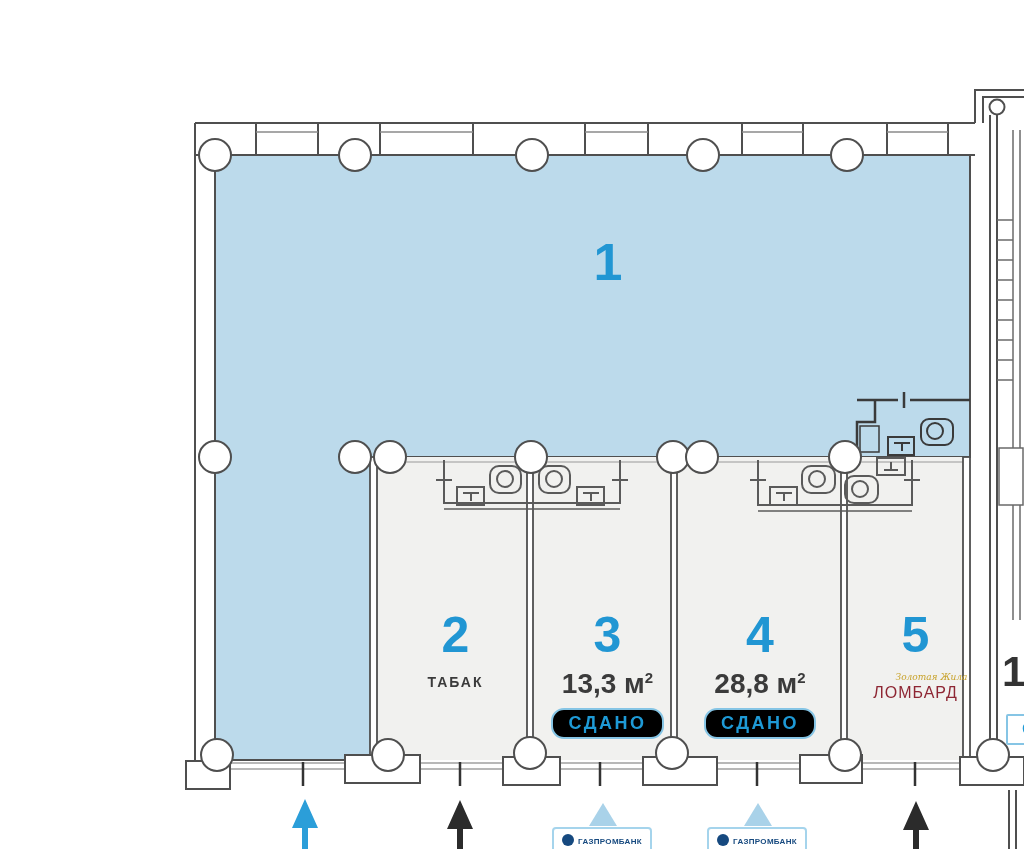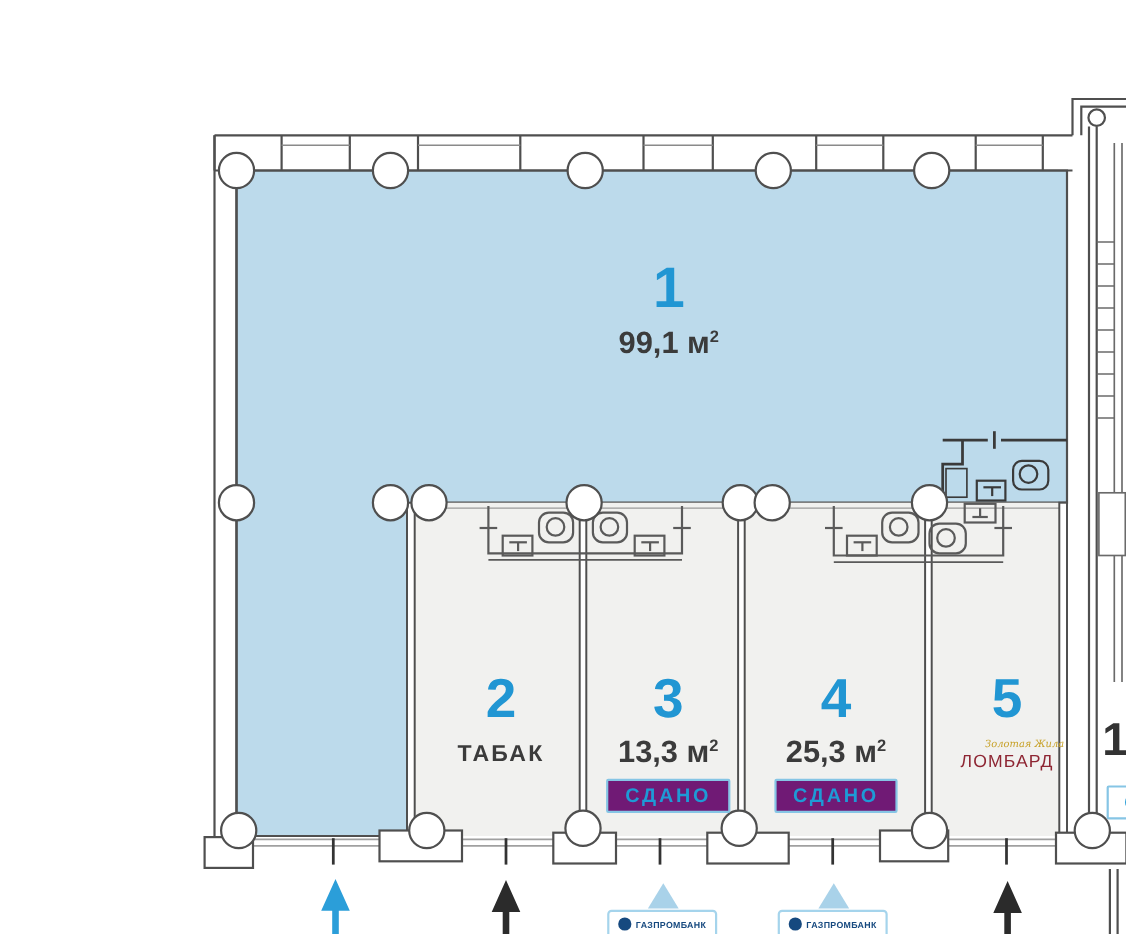--- a/index.html
+++ b/index.html
@@ -9,24 +9,24 @@
   }
   .plan svg{position:absolute;left:0;top:0;}
   .unit-label{position:absolute;text-align:center;}
   .unit-num{font-size:50px;font-weight:bold;color:#2196d3;line-height:1;}
   .unit-num.big{font-size:52px;}
   .unit-area{font-size:28px;font-weight:bold;color:#3b3b3b;margin-top:9px;line-height:1.1;}
   .unit-area sup{font-size:15px;}
   .unit-status{font-size:18px;font-weight:bold;color:#2aa7e1;letter-spacing:2.5px;margin-top:7px;}
   .badge{
     display:inline-block;margin-top:8px;padding:3px 15px;border:2px solid #86c5e5;
-    border-radius:2px;background:#701a75;font-size:18px;font-weight:bold;color:#1e9ad6;
+    border-radius:13px;background:#000000;font-size:18px;font-weight:bold;color:#1e9ad6;
     letter-spacing:2.5px;line-height:1.2;
   }
-  .tenant{font-size:21px;font-weight:bold;color:#3b3b3b;letter-spacing:2px;margin-top:14px;text-align:center;}
+  .tenant{font-size:14px;font-weight:bold;color:#3b3b3b;letter-spacing:2px;margin-top:14px;text-align:center;}
   .script{font-size:9px;font-style:italic;color:#c8a22a;margin-top:13px;line-height:1;
           font-family:"DejaVu Serif",serif;white-space:nowrap;margin-left:32px;}
   .lombard{font-size:16px;font-weight:normal;color:#8e2633;letter-spacing:1px;margin-top:2px;}
   .partial-num{position:absolute;left:1002px;top:648px;font-size:42px;font-weight:bold;color:#333;}
   .partial-badge{
     position:absolute;left:1006px;top:714px;padding:3px 14px;border:2px solid #86c5e5;
     border-radius:2px;background:#fff;font-size:18px;font-weight:bold;color:#1e9ad6;
   }
   .bank-box{
     position:absolute;width:100px;height:40px;background:#fff;border:2px solid #a5d4ec;
@@ -221,37 +221,36 @@
     <path fill="#2b9ed9" d="M305,799 L318,828 L308,828 L308,849 L302,849 L302,828 L292,828 Z"></path>
     <path fill="#2b2b2b" d="M460,800 L473,829 L463,829 L463,849 L457,849 L457,829 L447,829 Z"></path>
     <path fill="#2b2b2b" d="M916,801 L929,830 L919,830 L919,849 L913,849 L913,830 L903,830 Z"></path>
 
     <polygon fill="#a9d2e9" points="603,803 617,826 589,826"></polygon>
     <polygon fill="#a9d2e9" points="758,803 772,826 744,826"></polygon>
   </svg>
 
   <div class="unit-label" style="left:518px;top:236px;width:180px;">
     <div class="unit-num big">1</div>
-    <div class="unit-area"><span>99,1 м</span><sup>2</sup></div>
   </div>
 
   <div class="unit-label" style="left:383px;top:610px;width:145px;">
     <div class="unit-num">2</div>
     <div class="tenant">ТАБАК</div>
   </div>
 
   <div class="unit-label" style="left:535px;top:610px;width:145px;">
     <div class="unit-num">3</div>
     <div class="unit-area"><span>13,3 м</span><sup>2</sup></div>
     <div class="badge">СДАНО</div>
   </div>
 
   <div class="unit-label" style="left:685px;top:610px;width:150px;">
     <div class="unit-num">4</div>
-    <div class="unit-area"><span>25,3 м</span><sup>2</sup></div>
+    <div class="unit-area"><span>28,8 м</span><sup>2</sup></div>
     <div class="badge">СДАНО</div>
   </div>
 
   <div class="unit-label" style="left:843px;top:610px;width:145px;">
     <div class="unit-num">5</div>
     <div class="script">Золотая Жила</div>
     <div class="lombard">ЛОМБАРД</div>
   </div>
 
   <div class="partial-num">1</div>

